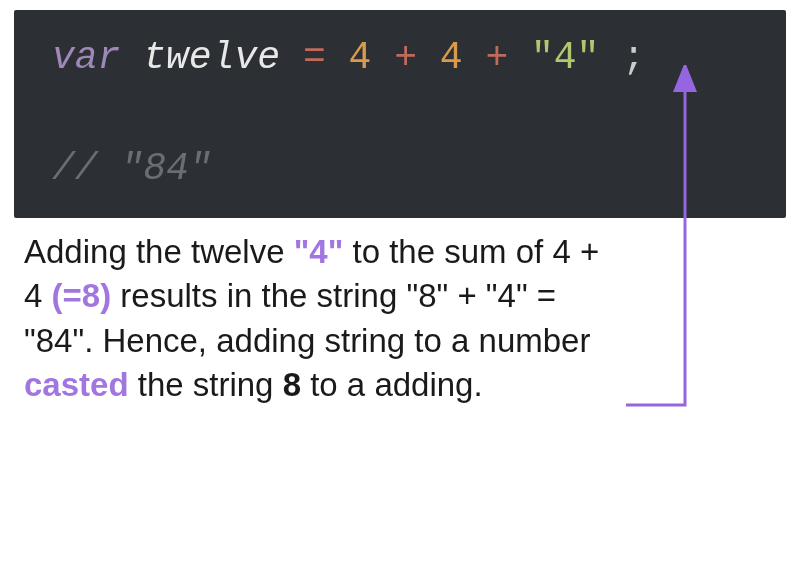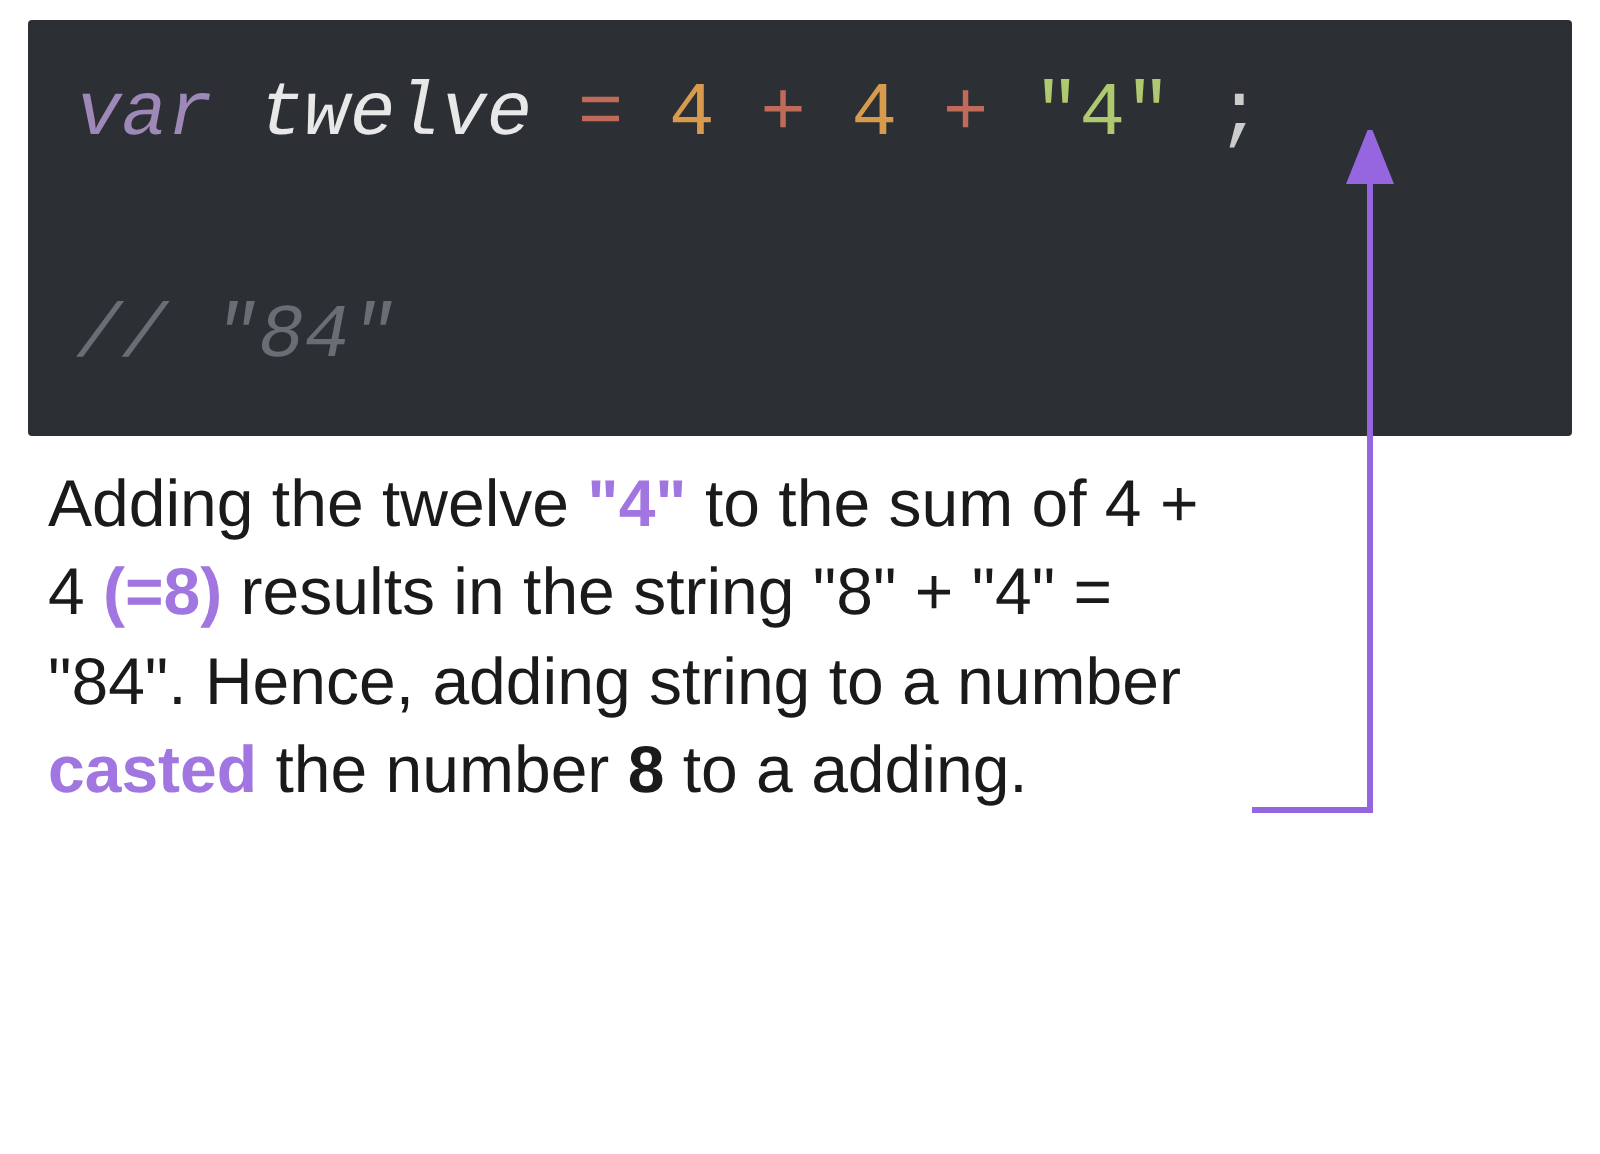--- a/index.html
+++ b/index.html
@@ -9,21 +9,21 @@
     }
     body {
       width: 800px;
       height: 577px;
       background: #ffffff;
       font-family: -apple-system, BlinkMacSystemFont, "Segoe UI", Arial, sans-serif;
       position: relative;
     }
     .code-block {
       background: #2c2f33;
-      padding: 18px 24px;
+      padding: 18px 38px;
       margin: 10px 14px 0 14px;
       font-family: "Courier New", Courier, monospace;
       font-size: 38px;
       line-height: 1.6;
       border-radius: 2px;
     }
     .code-line {
       display: block;
       white-space: nowrap;
     }
@@ -75,21 +75,21 @@
     <span class="tok-string">"4"</span>
     <span class="tok-punct">;</span>
   </span>
   <div class="code-gap"></div>
   <span class="code-line">
     <span class="tok-comment">// "84"</span>
   </span>
 </div>
 
 <div class="explanation">
-  <span>Adding the twelve </span><span class="hl-string">"4"</span><span> to the sum of 4 + 4 </span><span class="hl-eq">(=8)</span><span> results in the string "8" + "4" = "84". Hence, adding string to a number </span><span class="hl-casted">casted</span><span> the number </span><span class="hl-eight">8</span><span> to a adding.</span>
+  <span>Adding the twelve </span><span class="hl-string">"4"</span><span> to the sum of 4 + 4 </span><span class="hl-eq">(=8)</span><span> results in the string "8" + "4" = "84". Hence, adding string to a number </span><span class="hl-casted">casted</span><span> the string </span><span class="hl-eight">8</span><span> to a adding.</span>
 </div>
 
 <svg class="arrow-svg" width="120" height="360">
   <defs>
     <marker id="arrowhead" markerWidth="10" markerHeight="8" refX="5" refY="4" orient="auto">
       <polygon points="0 0, 10 4, 0 8" fill="#9666e0"></polygon>
     </marker>
   </defs>
   <path d="M 6 340 L 65 340 L 65 12" fill="none" stroke-width="3" marker-end="url(#arrowhead)" stroke="#9666e0"></path>
 </svg>

